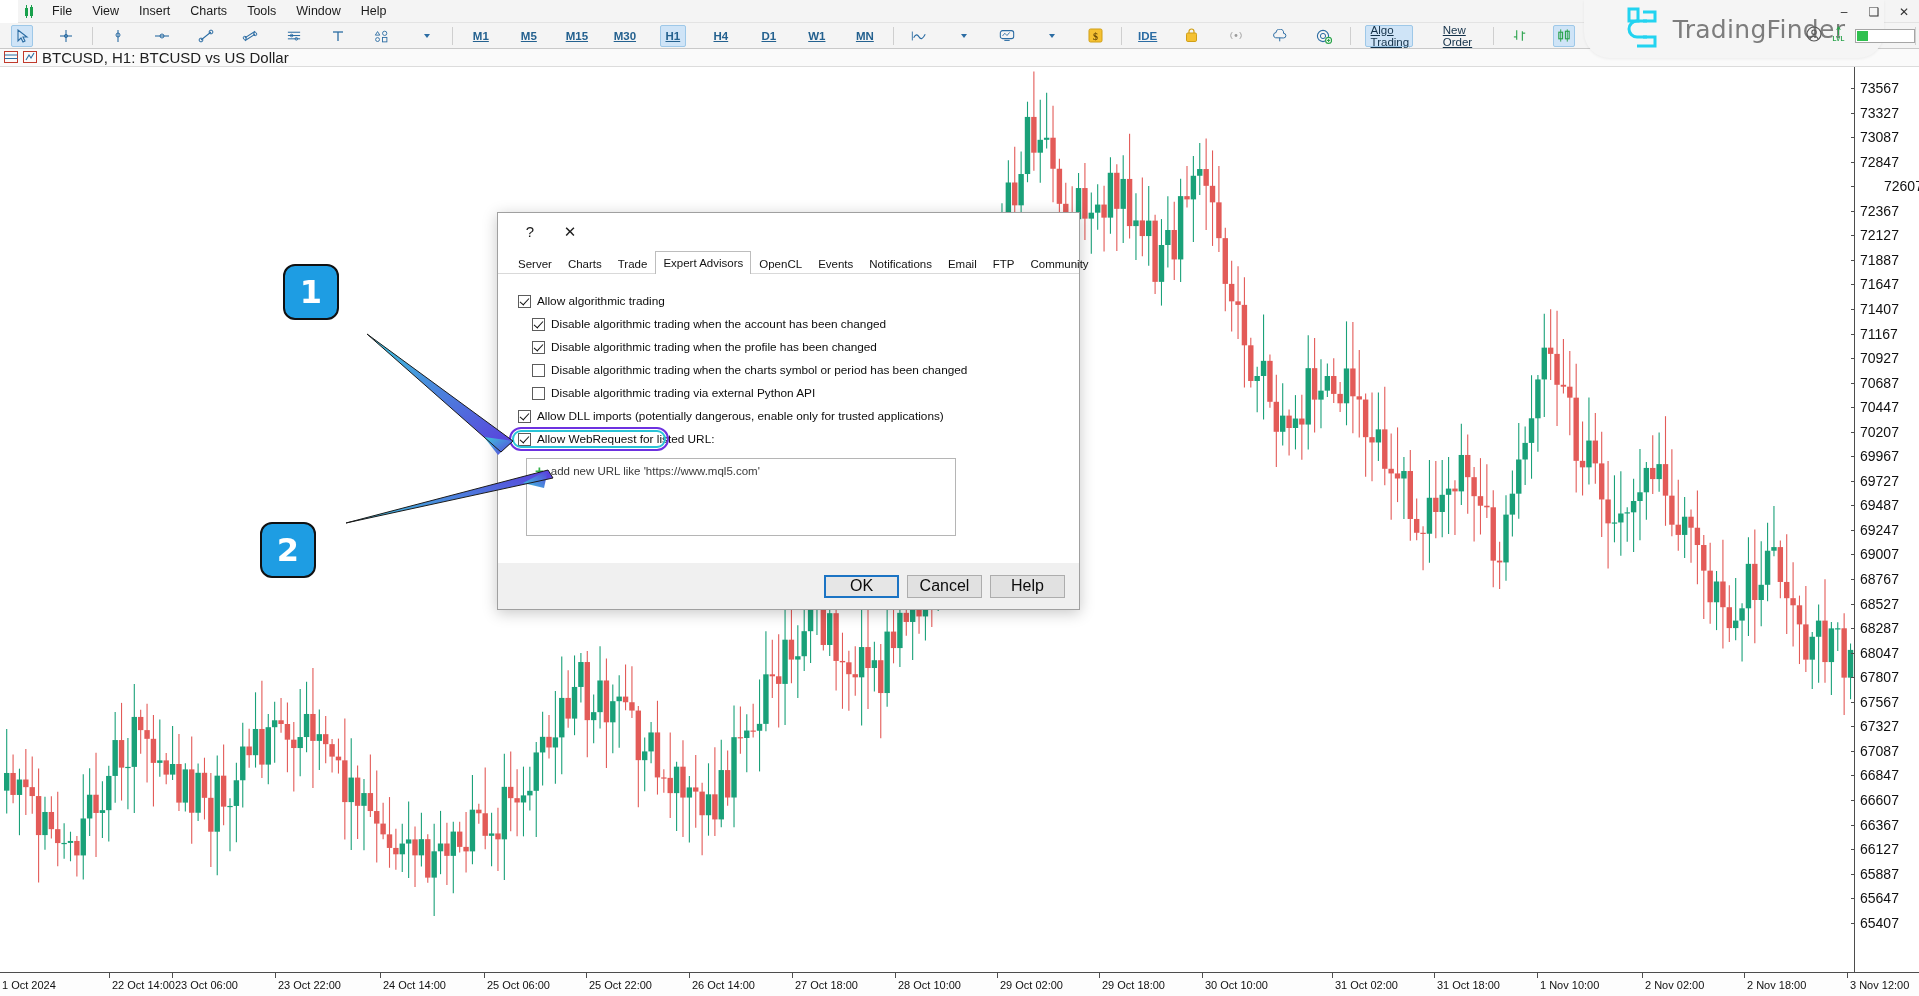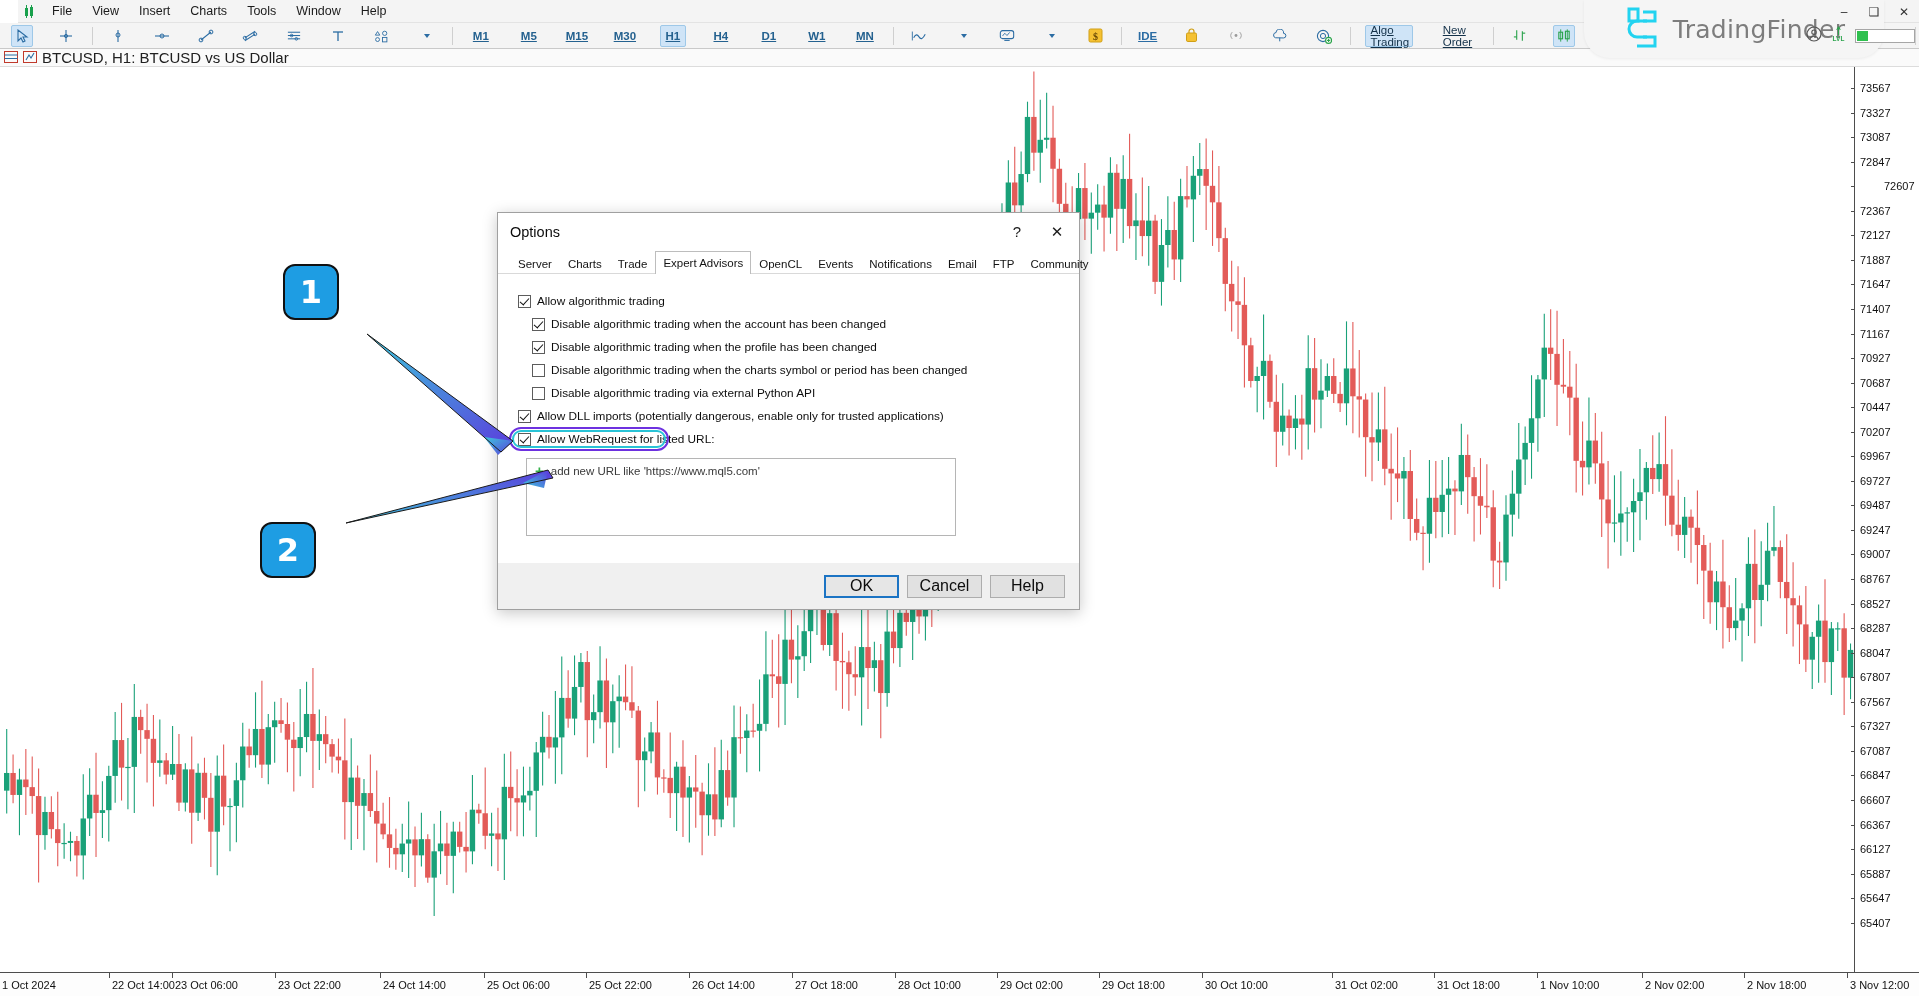--- a/index.html
+++ b/index.html
@@ -67,21 +67,21 @@
     background:#ffffff; overflow:hidden;
   }
   #chartsvg{ position:absolute; left:0; top:0; }
 
   
   #pricescale{
     position:absolute; right:0; top:67px; width:65px; height:905px;
     border-left:1px solid #4d4d4d; background:#ffffff; z-index:3;
   }
   .plab{
-    position:absolute; left:5px; font-size:11px; color:#111; white-space:nowrap;
+    position:absolute; left:5px; font-size:14px; color:#111; white-space:nowrap;
     transform:translateY(-50%);
   }
   .ptick{ position:absolute; left:-4px; width:4px; height:1px; background:#4d4d4d; }
 
   
   #timescale{
     position:absolute; left:0; bottom:0; width:1919px; height:24px;
     border-top:1px solid #4d4d4d; background:#fdfdfd; z-index:3;
   }
   .tlab{ position:absolute; top:6px; font-size:11px; color:#111; white-space:nowrap; }
@@ -1197,21 +1197,20 @@
     <path d="M20 5 H32 V14 H20" fill="none" stroke="#22d3f0" stroke-width="3"></path>
     <path d="M24 14 H14 a8 8 0 0 0 0 16 H24" fill="none" stroke="#22d3f0" stroke-width="3"></path>
     <path d="M20 30 H32 V39 H14" fill="none" stroke="#22d3f0" stroke-width="3"></path>
   </svg>
   <span class="tftext">TradingFinder</span>
 </div>
 
 <div id="dialog">
 
   <div id="dlgtitle">
-    <span class="t">Options</span>
     <span class="tb2">?</span>
     <span class="tb2 close">✕</span>
   </div>
 
   <div id="tabstrip">
     <div class="tab">Server</div>
     <div class="tab">Charts</div>
     <div class="tab">Trade</div>
     <div class="tab sel">Expert Advisors</div>
     <div class="tab">OpenCL</div>

